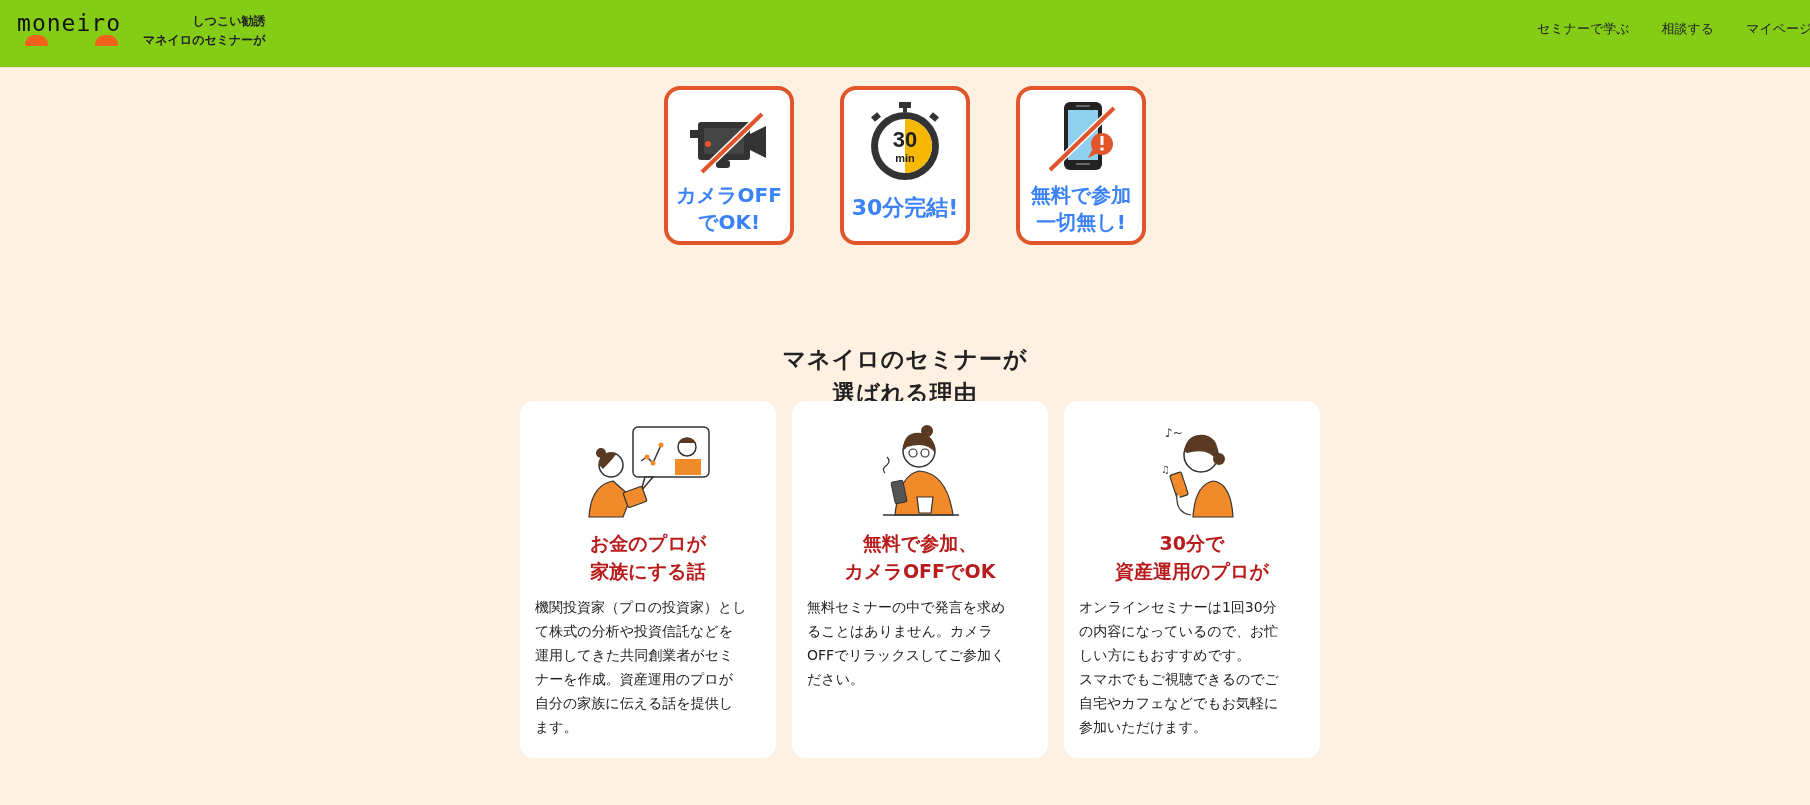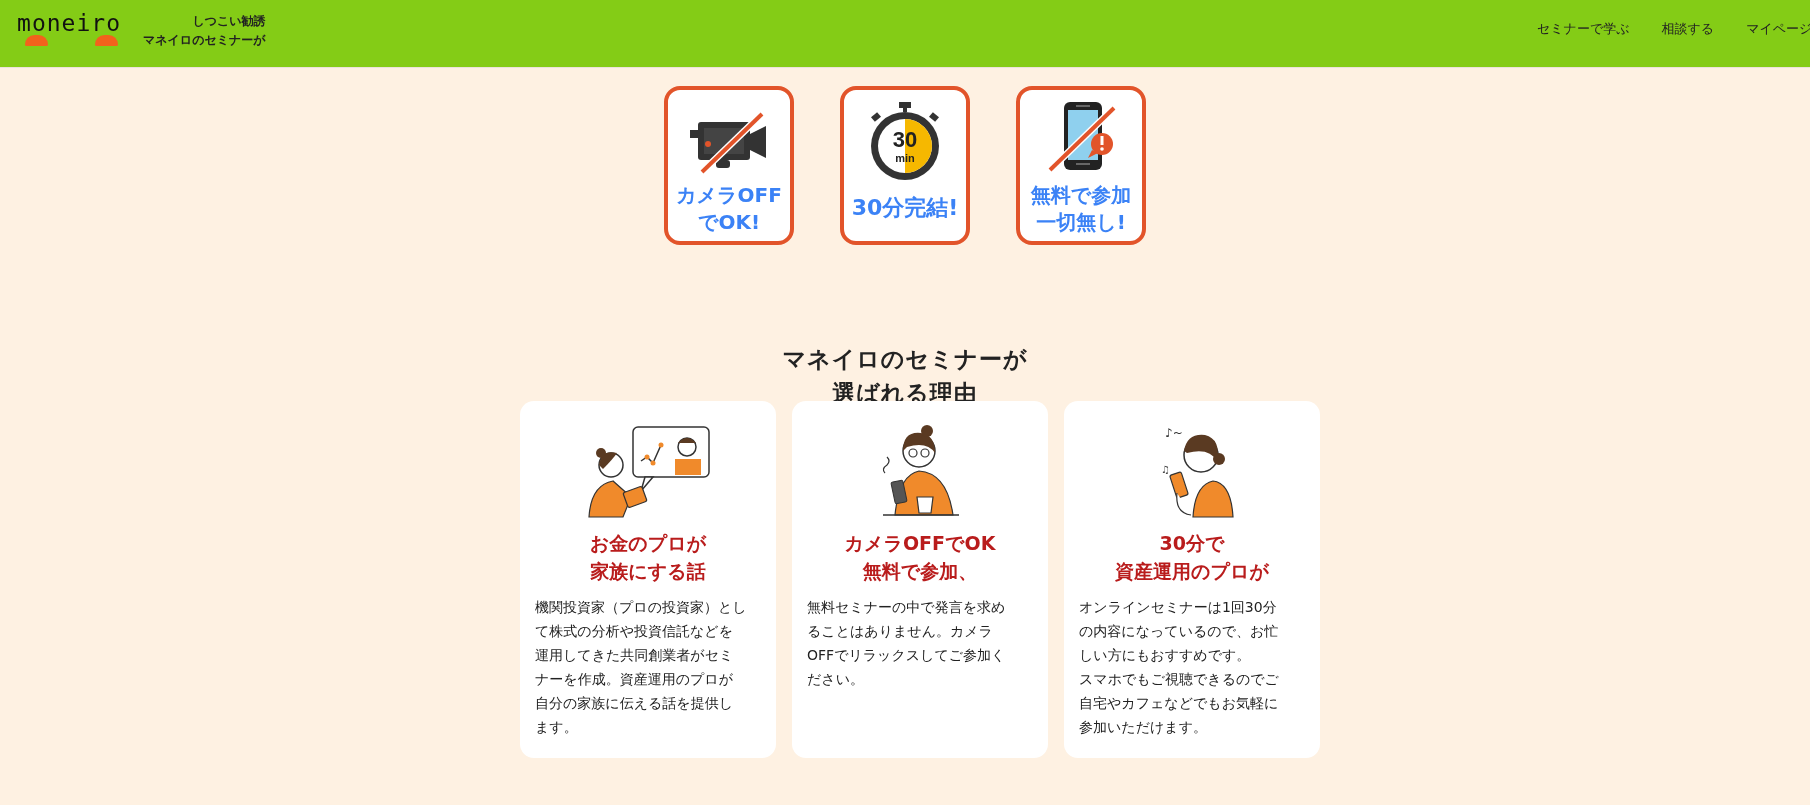--- a/index.html
+++ b/index.html
@@ -136,22 +136,22 @@
     <circle cx="72" cy="10" r="6" fill="#5a3a22"></circle>
     <circle cx="58" cy="32" r="4" fill="none" stroke="#333" stroke-width="1.2"></circle>
     <circle cx="70" cy="32" r="4" fill="none" stroke="#333" stroke-width="1.2"></circle>
     <path d="M40 94 Q44 54 64 50 Q92 52 98 94 Z" fill="#f08a2b" stroke="#333" stroke-width="1.2"></path>
     <rect x="38" y="60" width="12" height="22" rx="2" transform="rotate(-12 44 71)" fill="#555" stroke="#333"></rect>
     <path d="M62 76 L78 76 L76 92 L64 92 Z" fill="#fff" stroke="#333" stroke-width="1.2"></path>
     <path d="M30 52 Q26 48 32 44 Q36 40 32 36" fill="none" stroke="#333" stroke-width="1.2"></path>
     <line x1="28" y1="94" x2="104" y2="94" stroke="#333" stroke-width="1.5"></line>
   </svg>
   <div class="card-title">
+    <div>無料で参加、</div>
     <div>カメラOFFでOK</div>
-    <div>無料で参加、</div>
   </div>
   <div class="card-body">無料セミナーの中で発言を求め
 ることはありません。カメラ
 OFFでリラックスしてご参加く
 ださい。</div>
 </div>
 
 <div class="card" style="left:1064px">
   <svg class="card-illust" viewBox="0 0 130 100">
     <circle cx="74" cy="34" r="17" fill="#fff" stroke="#333" stroke-width="1.5"></circle>

